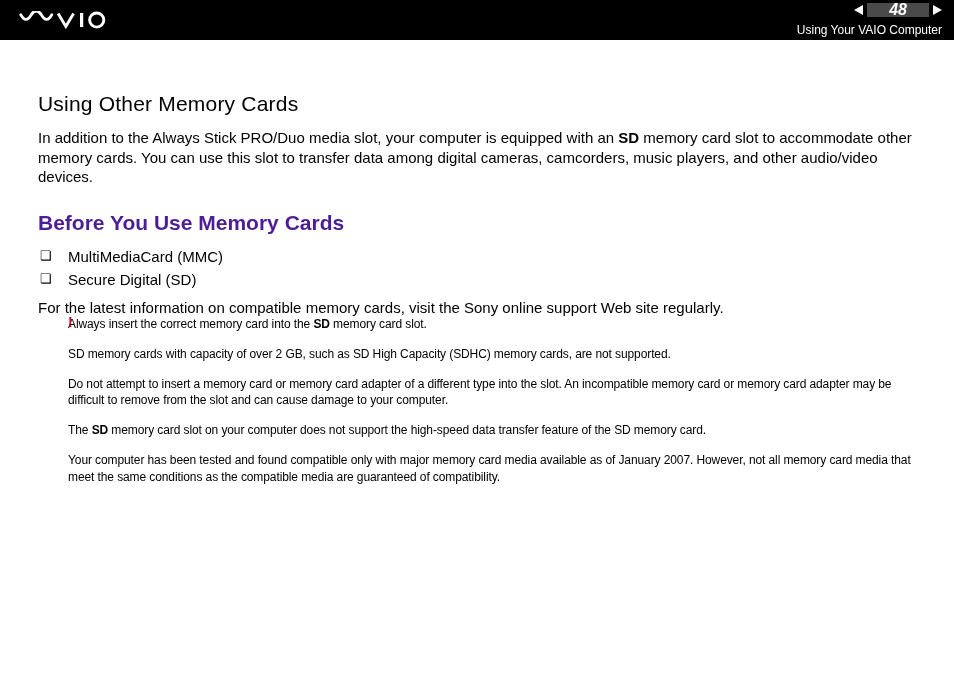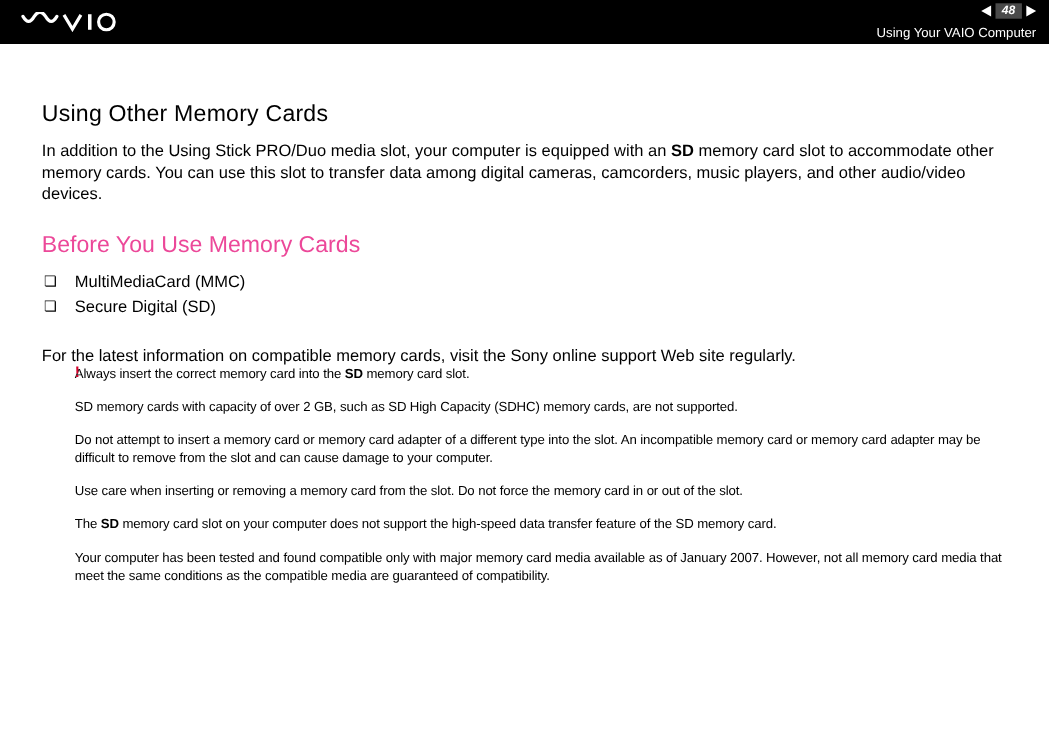--- a/index.html
+++ b/index.html
@@ -40,23 +40,23 @@
   }
   .pager .tri-left, .pager .tri-right {
     width: 0; height: 0;
     border-top: 5px solid transparent;
     border-bottom: 5px solid transparent;
   }
   .pager .tri-left { border-right: 9px solid #ffffff; }
   .pager .tri-right { border-left: 9px solid #ffffff; }
   .pager .num {
     background: #4a4a4a;
-    padding: 0 6px;
+    padding: 0 22px;
     line-height: 14px;
-    font-size: 11px;
+    font-size: 16px;
   }
   .breadcrumb {
     font-size: 12px;
     font-weight: normal;
     margin-top: 6px;
   }
   .content {
     padding: 52px 38px 0 38px;
   }
   h1 {
@@ -64,32 +64,32 @@
     font-weight: normal;
     margin-bottom: 12px;
     letter-spacing: 0.2px;
   }
   .intro {
     font-size: 15px;
     line-height: 1.3;
     margin-bottom: 24px;
   }
   h2 {
-    color: #ec4899;
+    color: #4c1d95;
     font-size: 21px;
-    font-weight: normal;
+    font-weight: bold;
     margin-bottom: 10px;
   }
   .supports {
     font-size: 15px;
     margin-bottom: 8px;
   }
   ul.bullets {
     list-style: none;
-    margin: 0 0 24px 2px;
+    margin: 0 0 8px 2px;
   }
   ul.bullets li {
     font-size: 15px;
     padding: 3px 0 3px 28px;
     position: relative;
   }
   ul.bullets li::before {
     content: "❏";
     position: absolute;
     left: 0;
@@ -140,35 +140,34 @@
       <div class="tri-right"></div>
     </div>
     <div class="breadcrumb">Using Your VAIO Computer</div>
   </div>
 </div>
 
 <div class="content">
   <h1>Using Other Memory Cards</h1>
 
   <p class="intro">
-    <span>In addition to the Using Stick PRO/Duo media slot, your computer is equipped with an </span><span class="b">SD</span><span> memory card slot to accommodate other memory cards. You can use this slot to transfer data among digital cameras, camcorders, music players, and other audio/video devices.</span>
+    <span>In addition to the Always Stick PRO/Duo media slot, your computer is equipped with an </span><span class="b">SD</span><span> memory card slot to accommodate other memory cards. You can use this slot to transfer data among digital cameras, camcorders, music players, and other audio/video devices.</span>
   </p>
 
   <h2>Before You Use Memory Cards</h2>
 
 
   <ul class="bullets">
     <li>MultiMediaCard (MMC)</li>
     <li>Secure Digital (SD)</li>
   </ul>
 
   <p class="latest">For the latest information on compatible memory cards, visit the Sony online support Web site regularly.</p>
 
   <div class="warn-block">
     <span class="warn-mark">!</span>
     <p><span>Always insert the correct memory card into the </span><span class="b">SD</span><span> memory card slot.</span></p>
     <p>SD memory cards with capacity of over 2 GB, such as SD High Capacity (SDHC) memory cards, are not supported.</p>
     <p>Do not attempt to insert a memory card or memory card adapter of a different type into the slot. An incompatible memory card or memory card adapter may be difficult to remove from the slot and can cause damage to your computer.</p>
-    <p>Use care when inserting or removing a memory card from the slot. Do not force the memory card in or out of the slot.</p>
     <p><span>The </span><span class="b">SD</span><span> memory card slot on your computer does not support the high-speed data transfer feature of the SD memory card.</span></p>
     <p>Your computer has been tested and found compatible only with major memory card media available as of January 2007. However, not all memory card media that meet the same conditions as the compatible media are guaranteed of compatibility.</p>
   </div>
 </div>
 
 </body></html>

